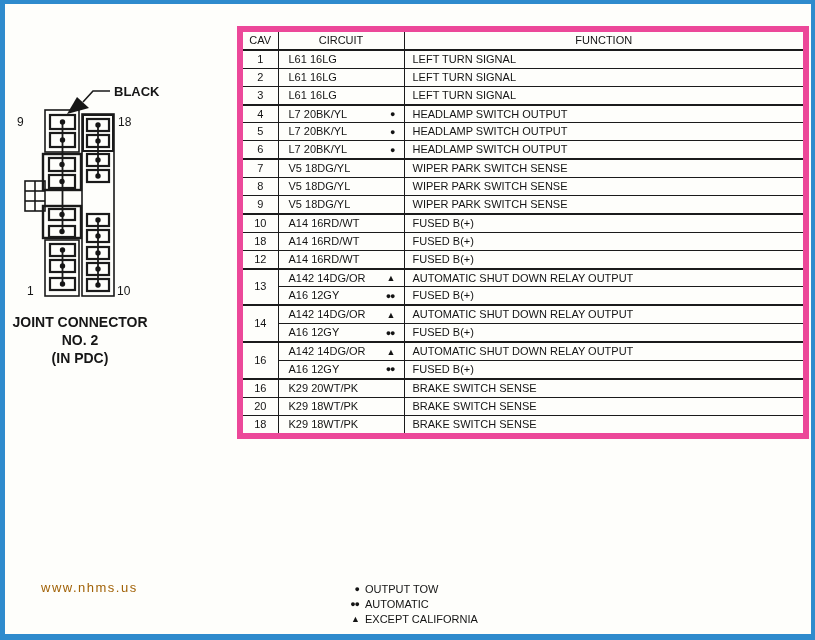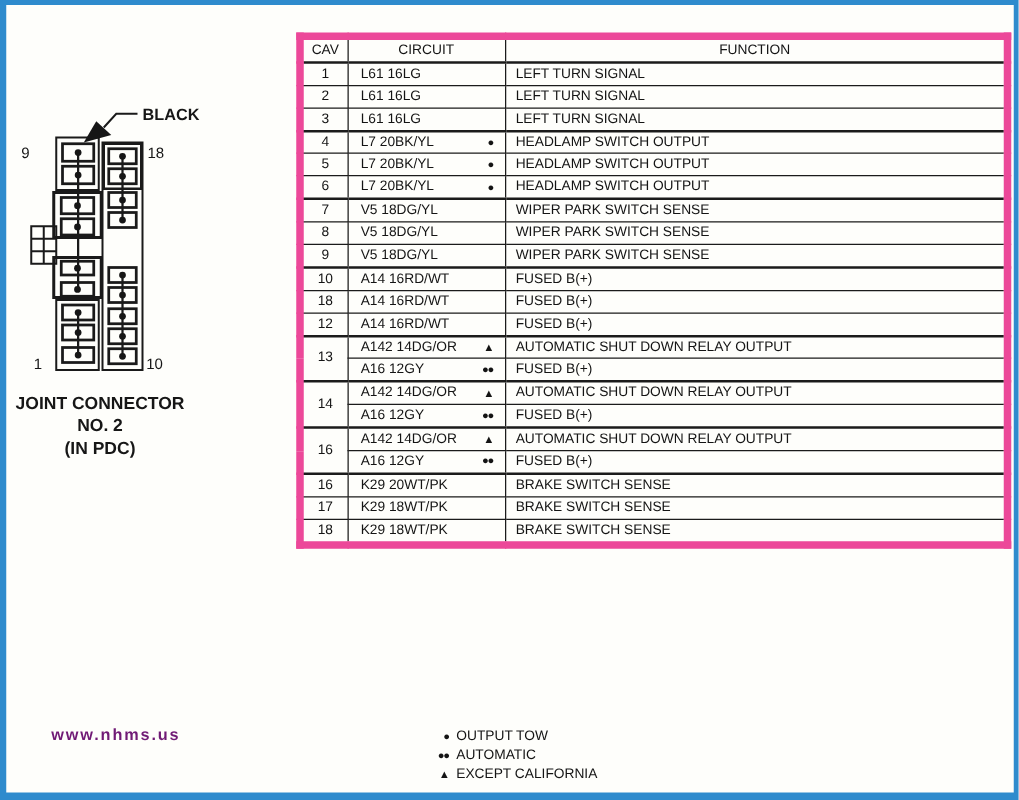--- a/index.html
+++ b/index.html
@@ -57,22 +57,22 @@
   .legend-item { display:flex; align-items:center; height:15px; }
   .legend-sym {
     width:24px; text-align:right; font-size:9px; letter-spacing:-1px;
     color:#141414;
   }
   .legend-label { margin-left:6px; font-size:11px; color:#141414; }
 
   
   .watermark {
     position:absolute; left:36px; top:576px;
-    font-size:13px; font-weight:bold; letter-spacing:1.5px;
-    color:#701a75;
+    font-size:13px; font-weight:normal; letter-spacing:1.5px;
+    color:#a16207;
   }
 </style>
 </head>
 <body>
 
 <div class="page" style="border-color: rgb(47, 139, 205);">
 
   <svg class="connector" width="230" height="310" viewBox="0 0 230 310">
     <g stroke="#1a1a1a" fill="none" stroke-width="1.6">
 
@@ -252,21 +252,21 @@
         <tr>
           <td class="circuit"><span>A16 12GY</span><span class="sym">●●</span></td>
           <td class="function">FUSED B(+)</td>
         </tr>
         <tr class="group-top">
           <td class="cav" rowspan="1">16</td>
           <td class="circuit"><span>K29 20WT/PK</span></td>
           <td class="function">BRAKE SWITCH SENSE</td>
         </tr>
         <tr>
-          <td class="cav" rowspan="1">17</td>
+          <td class="cav" rowspan="1">20</td>
           <td class="circuit"><span>K29 18WT/PK</span></td>
           <td class="function">BRAKE SWITCH SENSE</td>
         </tr>
         <tr>
           <td class="cav" rowspan="1">18</td>
           <td class="circuit"><span>K29 18WT/PK</span></td>
           <td class="function">BRAKE SWITCH SENSE</td>
         </tr>
       </tbody>
   </table>

